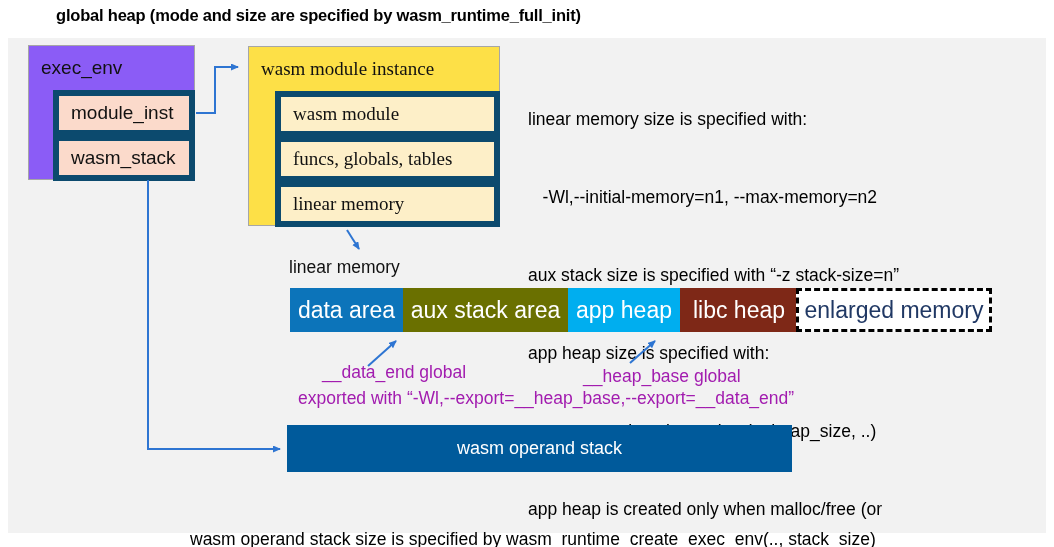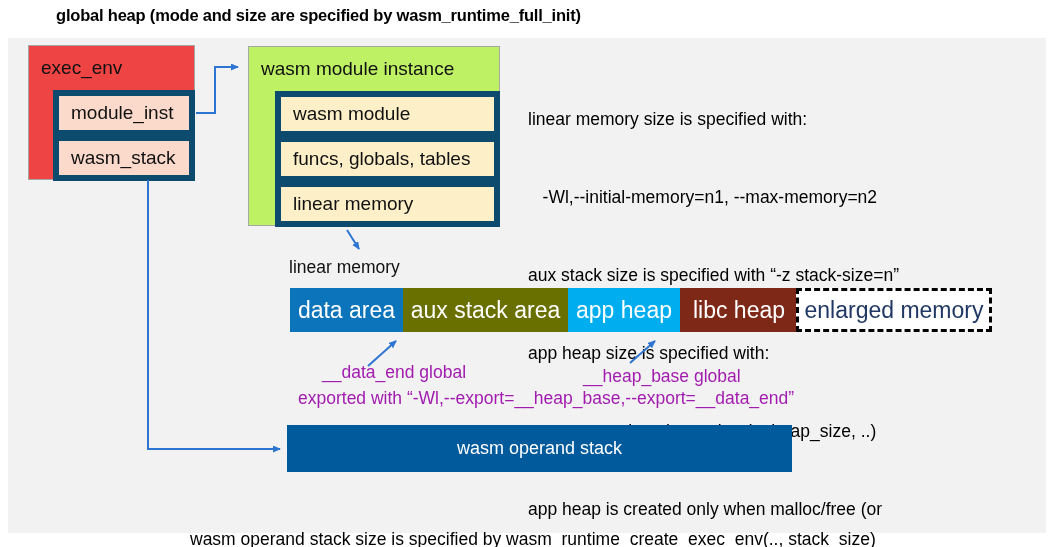--- a/index.html
+++ b/index.html
@@ -12,22 +12,22 @@
     letter-spacing:-0.2px;color:#000;white-space:pre;margin-left:46px;
   }
   .panel{
     position:absolute;left:8px;top:38px;width:1038px;height:495px;
     background:#f2f2f2;
   }
   .overlay{position:absolute;left:0;top:0;pointer-events:none;}
 
   
   .structbox{position:absolute;border:1px solid #a6a6a6;box-sizing:border-box;}
-  .exec{left:28px;top:45px;width:167px;height:135px;background:#ef4444;}
-  .mod{left:248px;top:46px;width:252px;height:180px;background:#bef264;}
+  .exec{left:28px;top:45px;width:167px;height:135px;background:#8b5cf6;}
+  .mod{left:248px;top:46px;width:252px;height:180px;background:#fde047;font-family:Liberation Serif, serif;}
   .structbox .head{
     position:absolute;left:0;top:0;right:0;height:44px;display:flex;
     align-items:center;padding-left:12px;font-size:19px;
   }
   .subbox{
     position:absolute;border:6px solid #0c4a6e;box-sizing:border-box;
     display:flex;align-items:center;padding-left:12px;font-size:19px;
   }
   .exec .subbox{left:24px;right:-1px;height:46px;background:#fbdacb;}
   .mod  .subbox{left:26px;right:-1px;height:46px;background:#fdefc8;}

